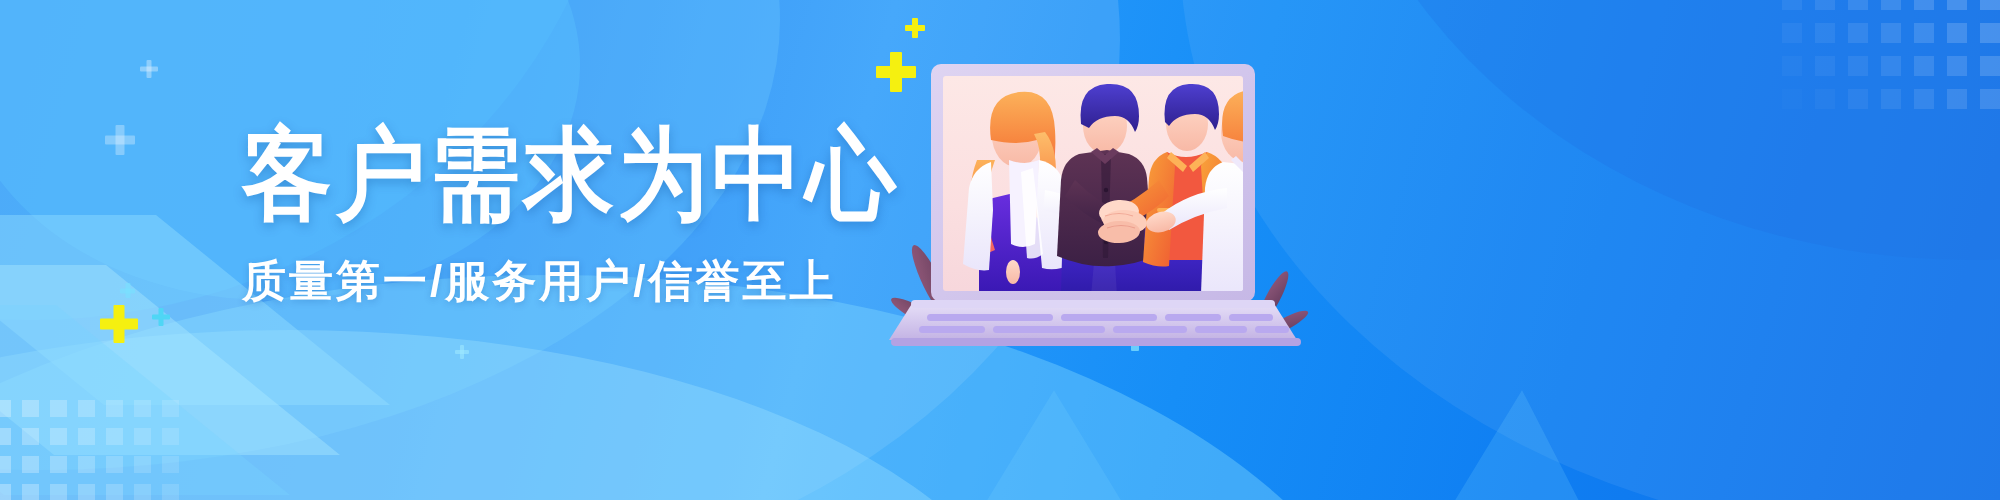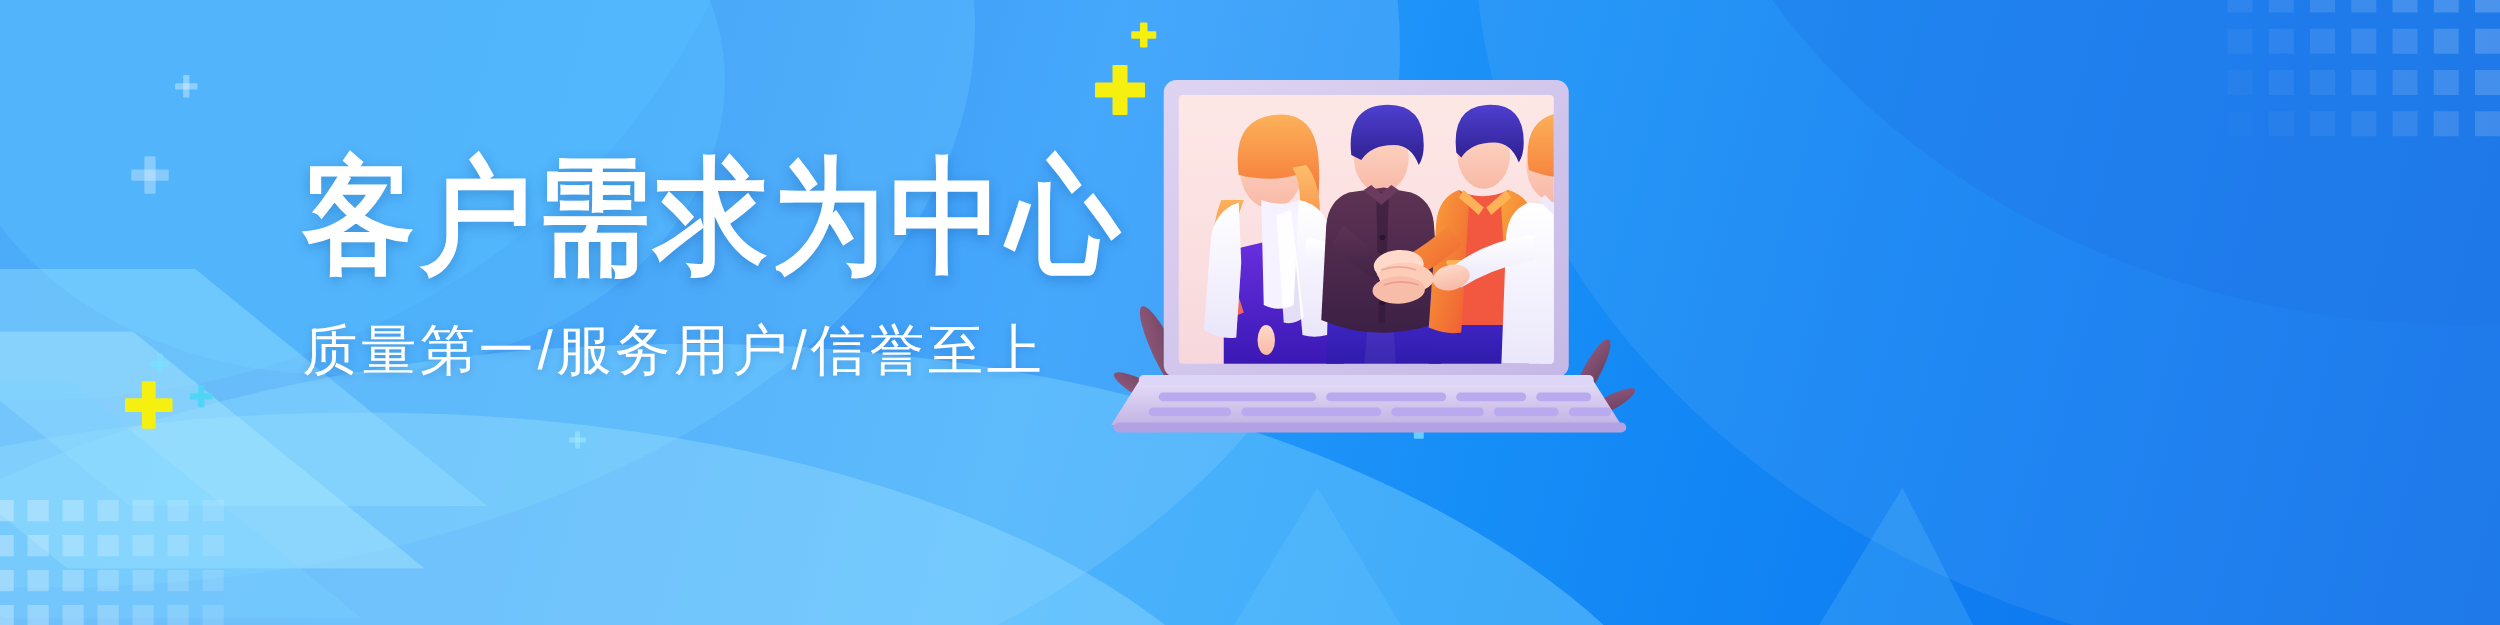--- a/index.html
+++ b/index.html
@@ -99,21 +99,21 @@
     text-shadow:0 3px 10px rgba(3,60,140,.28);
     font-family:"Liberation Sans","DejaVu Sans",sans-serif;
     transform:scaleY(1.12);
     transform-origin:left top;
   }
   .subline{
     margin:0;
     padding-top:40px;
     font-size:44px;
     line-height:1.1;
-    font-weight:normal;
+    font-weight:bold;
     color:#ffffff;
     letter-spacing:3px;
     white-space:nowrap;
     text-shadow:0 2px 7px rgba(3,60,140,.22);
   }
 
   
   .illus{position:absolute;left:905px;top:40px;width:420px;height:330px;z-index:8;}
   .illus svg{display:block;width:100%;height:100%;overflow:visible;}
 

